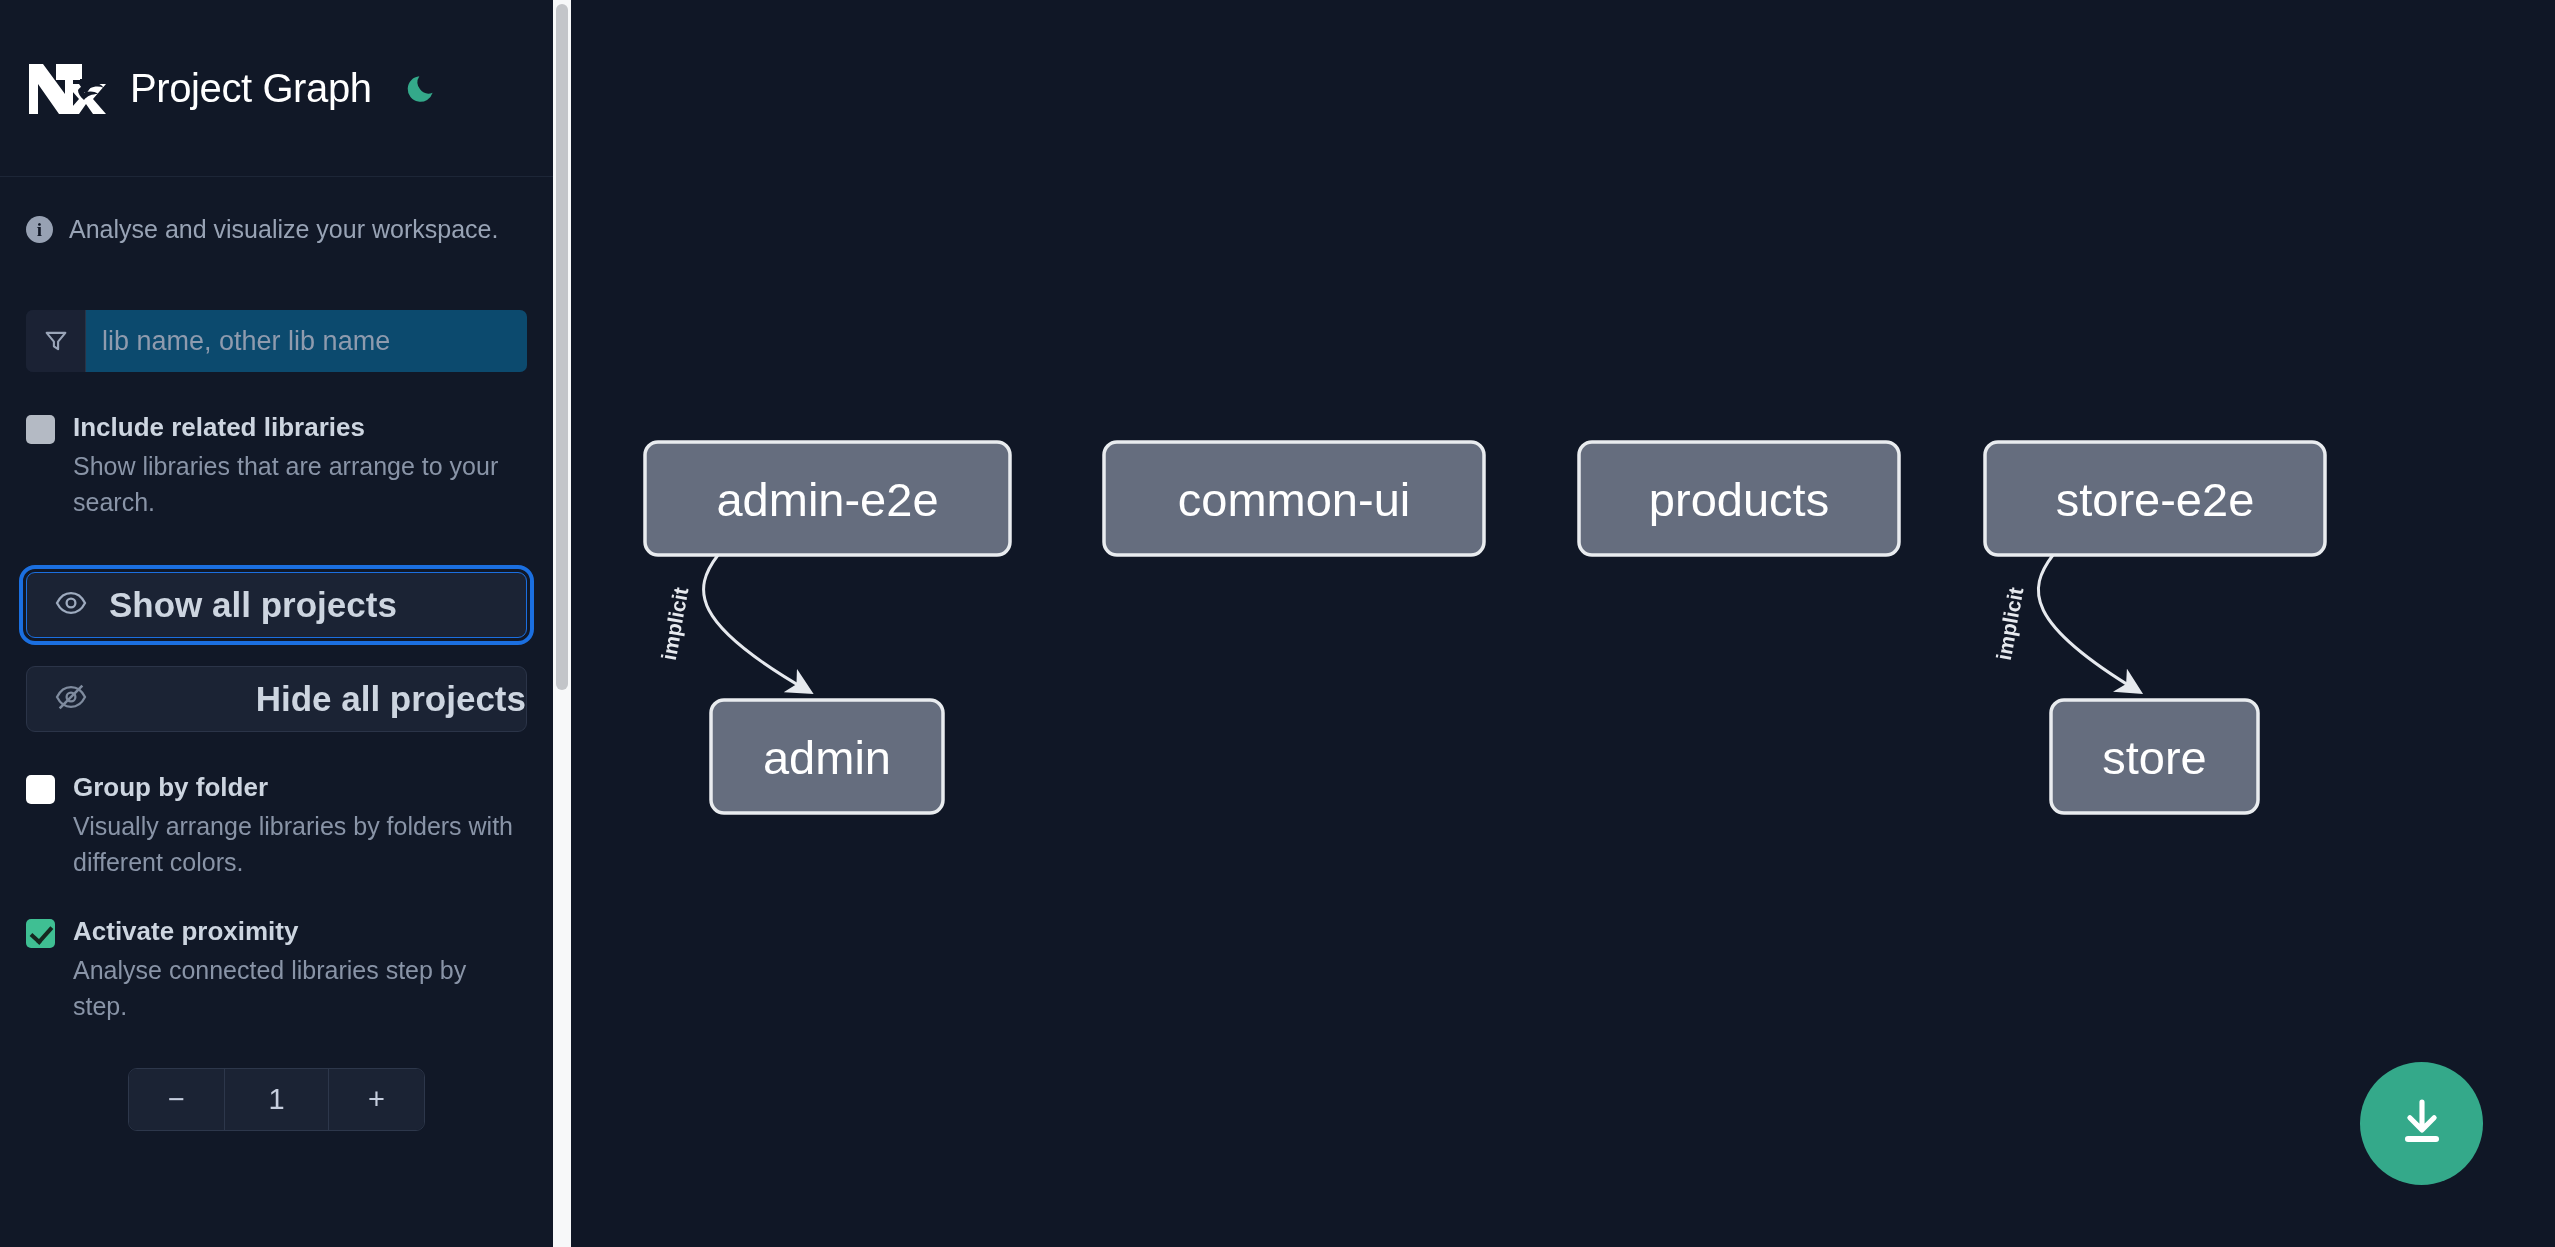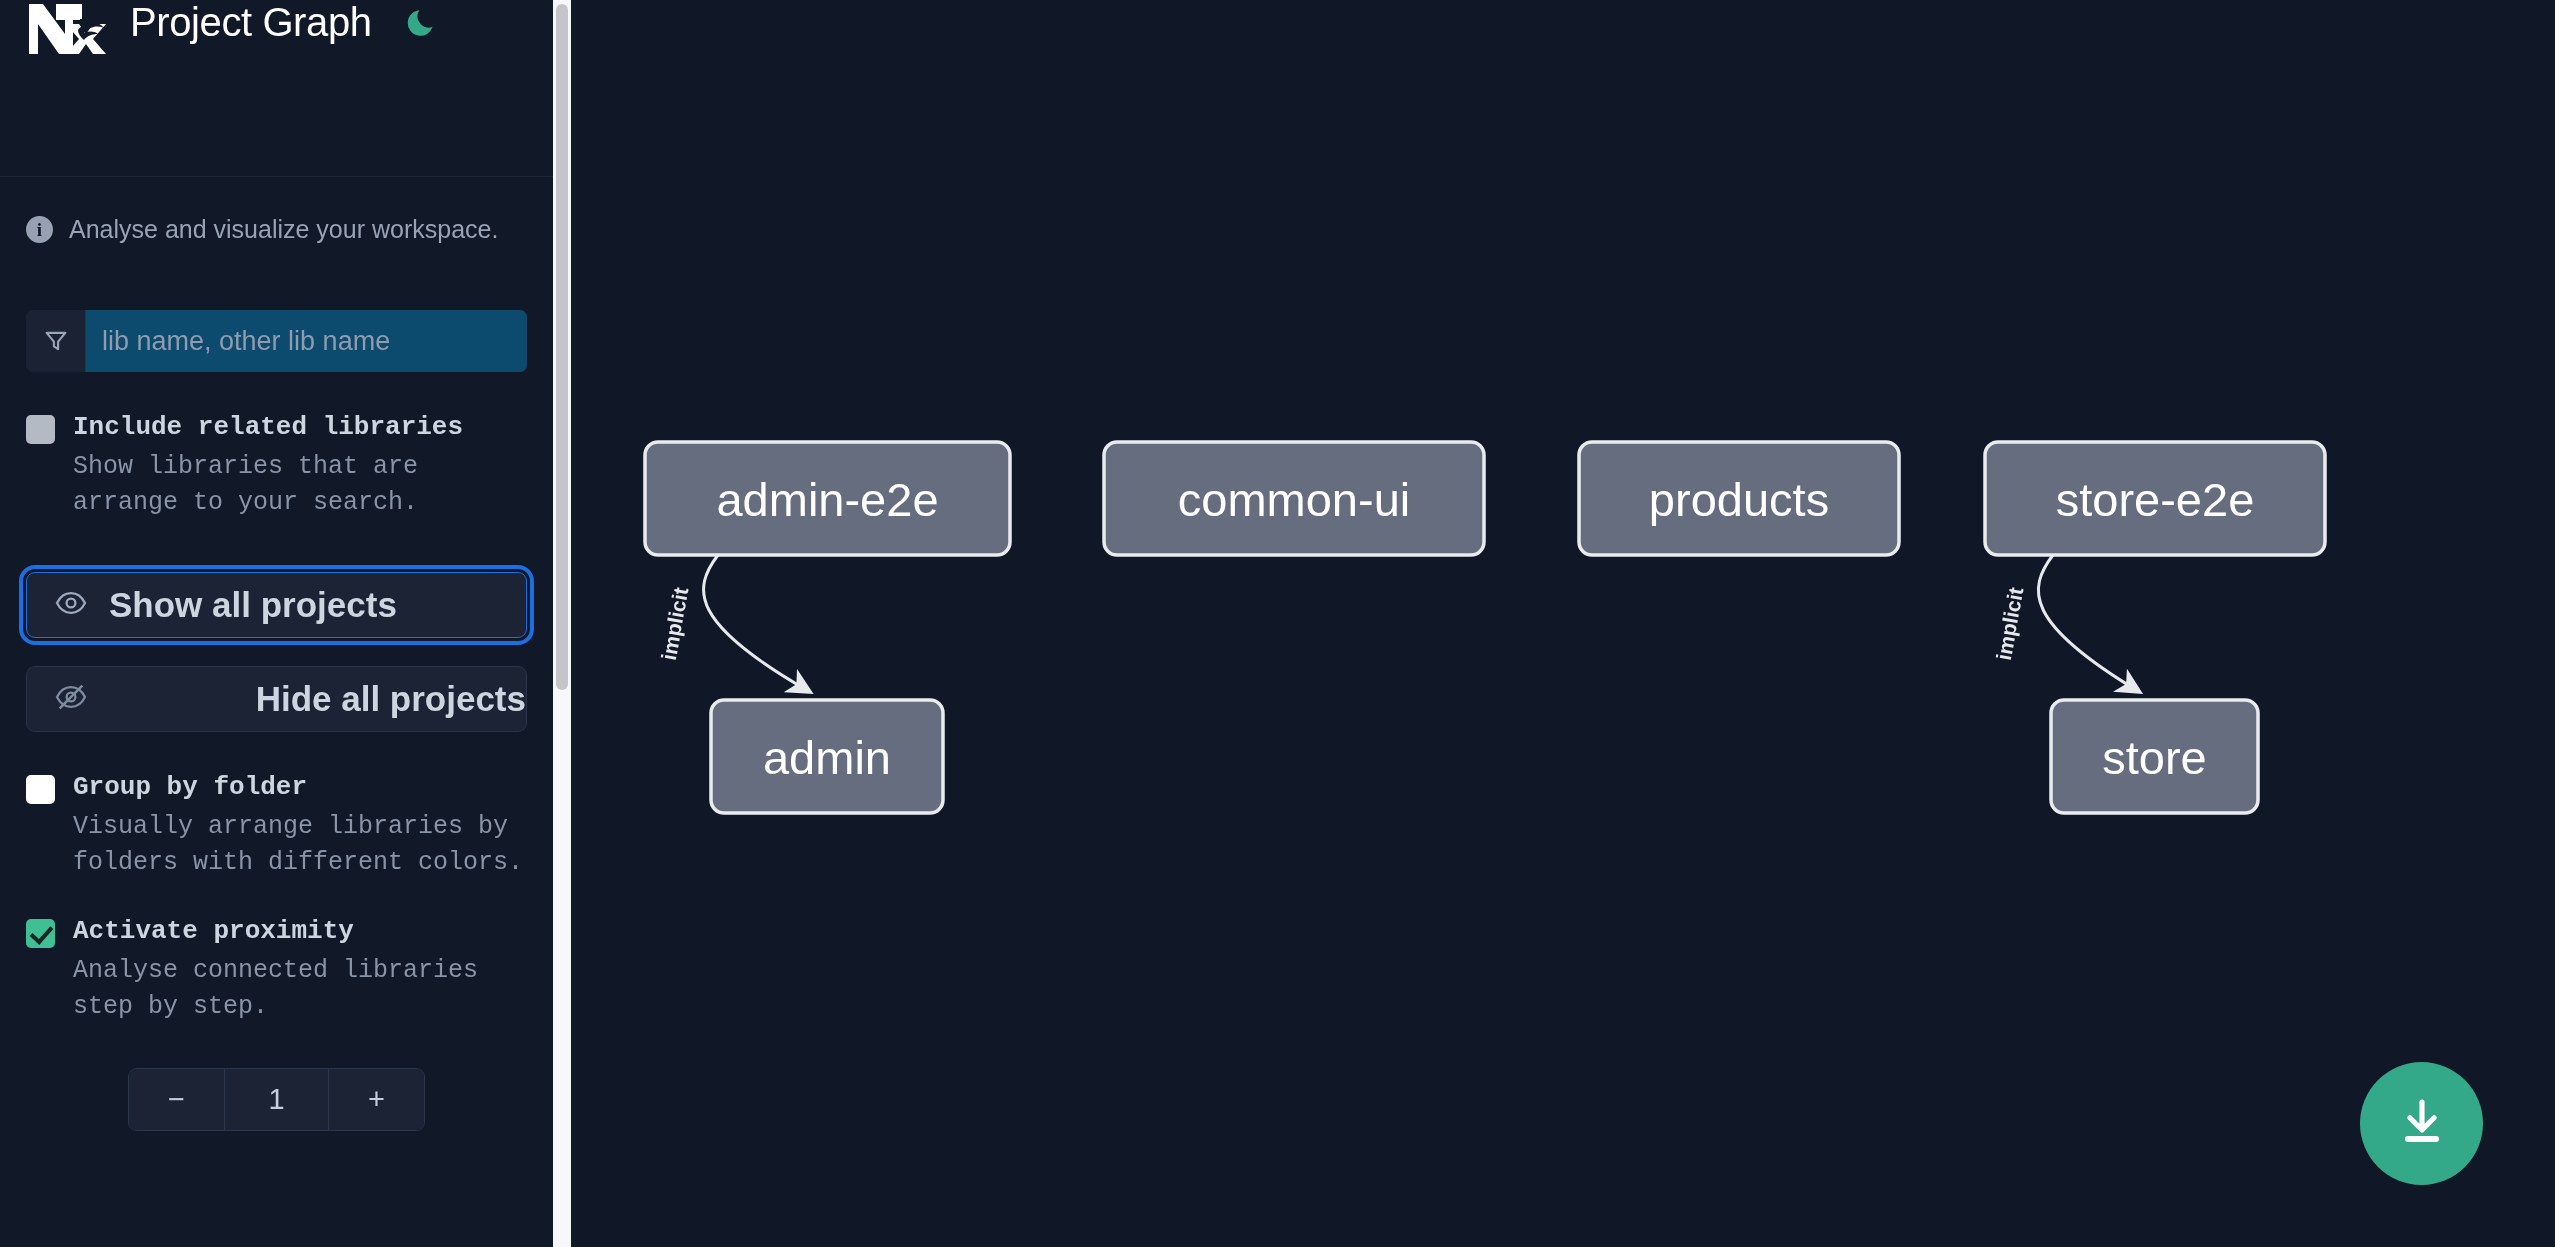--- a/index.html
+++ b/index.html
@@ -26,21 +26,21 @@
     width: 553px;
     height: 1247px;
     background: #111827;
     flex: 0 0 553px;
     overflow: hidden;
   }
 
   .sb-header {
     height: 177px;
     display: flex;
-    align-items: flex-start;
+    align-items: center;
     padding-left: 26px;
     border-bottom: 1px solid #1d2637;
   }
 
   .nx-logo {
     width: 82px;
     height: 56px;
     flex: 0 0 82px;
     margin-right: 22px;
   }
@@ -139,21 +139,21 @@
   .chk.checked::after {
     content: "";
     position: absolute;
     left: 9px; top: 3px;
     width: 9px; height: 17px;
     border: solid #16271f;
     border-width: 0 4px 4px 0;
     transform: rotate(42deg);
   }
 
-  .chk-text { display: flex; flex-direction: column; font-family: Liberation Mono, monospace; }
+  .chk-text { display: flex; flex-direction: column; }
   .chk-label {
     color: #cdd5e0;
     font-size: 26px;
     font-weight: bold;
     line-height: 1.35;
   }
   .chk-desc {
     color: #8994a7;
     font-size: 25px;
     line-height: 1.42;

